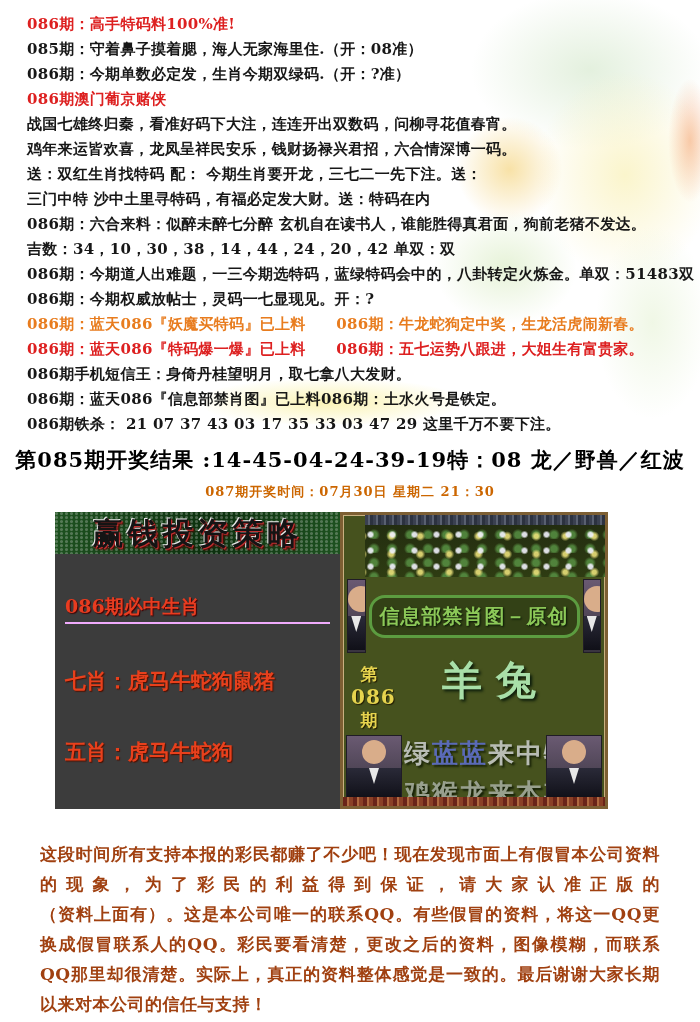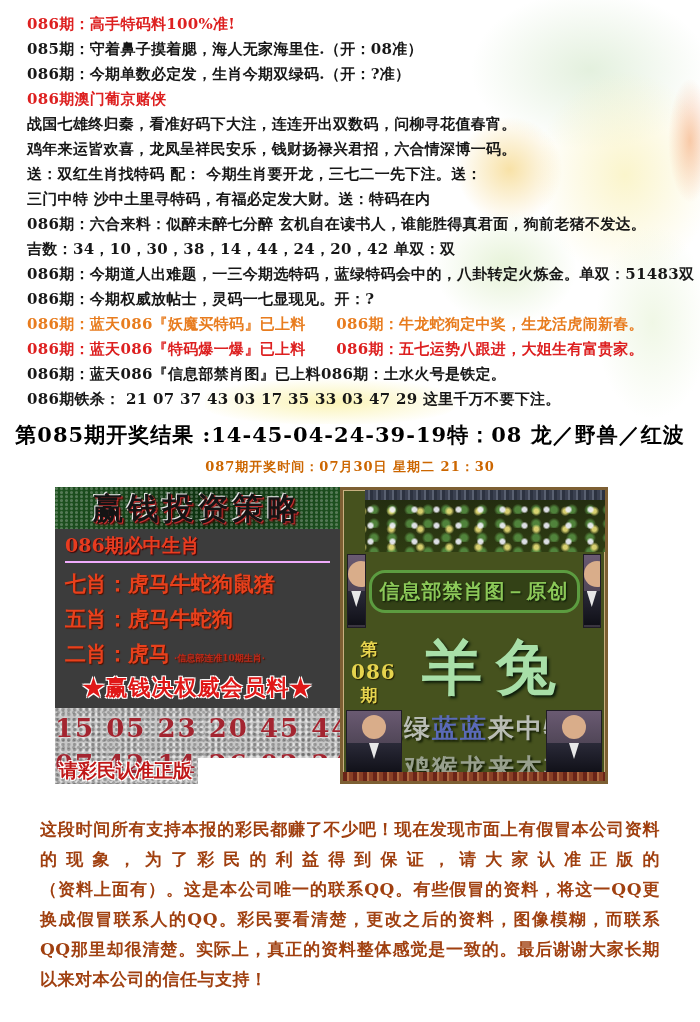--- a/index.html
+++ b/index.html
@@ -26,21 +26,21 @@
   .c-orange{color:#e87c1e;}
 
   
   .result-line{position:relative;z-index:1;margin-top:9px;text-align:center;font-size:21px;font-weight:bold;color:#000;letter-spacing:1px;}
   .time-line{position:relative;z-index:1;margin-top:9px;text-align:center;font-size:13px;font-weight:bold;color:#cc6600;letter-spacing:1px;}
 
   
   .panels{position:relative;z-index:1;display:flex;margin:11px 0 0 55px;width:567px;height:297px;}
 
   
-  .lp{width:285px;height:297px;background:#3c3c3c;display:flex;flex-direction:column;overflow:hidden;}
+  .lp{width:285px;height:297px;background:#3c3c3c;display:flex;flex-direction:column;overflow:hidden;gap:36px;}
   .lp-title{
     height:42px;line-height:42px;text-align:center;
     font-size:31px;font-weight:bold;color:#141414;letter-spacing:4px;
     text-shadow:1px 1px 0 #c03030,-1px -1px 0 #e8e8e8,2px 2px 2px #500;
     background:
       radial-gradient(circle at 30% 40%, rgba(230,230,230,.28) 1px, transparent 2px) 0 0/5px 4px,
       linear-gradient(100deg,#1e5220,#0c300e 55%,#1e5220);
   }
   .lp-sub{margin:4px 10px 0;padding-bottom:2px;font-size:19px;font-weight:bold;color:#e83c20;border-bottom:2px solid #f0abfc;text-shadow:1px 1px 1px #400;}
   .lp-line{margin:7px 10px 0;font-size:21px;font-weight:bold;color:#e8401c;text-shadow:1px 1px 1px #501000;white-space:nowrap;}
@@ -76,21 +76,21 @@
   .portrait .p-face{width:26px;height:26px;border-radius:50%;background:#d9ad8a;margin:6px auto 0;}
   .portrait .p-suit{width:100%;height:34px;margin-top:4px;background:linear-gradient(#2a2a38,#101018);position:relative;}
   .portrait .p-suit .p-shirt{position:absolute;left:50%;top:0;width:10px;height:16px;margin-left:-5px;background:#e8e8e8;clip-path:polygon(0 0,100% 0,50% 100%);}
   .portrait-sm{width:54px;height:62px;}
   .portrait-sm .p-face{width:24px;height:24px;margin-top:4px;}
   .portrait-sm .p-suit{height:30px;}
   .rp-issue{position:absolute;left:8px;top:148px;width:36px;text-align:center;color:#e6d44e;font-weight:bold;text-shadow:1px 1px 1px #201a00;}
   .rp-issue .iss-ch{display:block;font-size:17px;line-height:22px;}
   .rp-issue .iss-no{display:block;font-size:20px;line-height:24px;letter-spacing:1px;}
   .rp-zodiac{position:absolute;left:50px;right:6px;top:138px;text-align:center;
-    font-size:60px;font-weight:bold;color:#a8dfa8;letter-spacing:14px;text-shadow:2px 2px 3px #0a1a0a;}
+    font-size:40px;font-weight:bold;color:#a8dfa8;letter-spacing:14px;text-shadow:2px 2px 3px #0a1a0a;}
   .rp-line1{position:absolute;left:0;right:0;top:221px;text-align:center;font-size:26px;font-weight:bold;
     color:#b8bcb4;letter-spacing:2px;text-shadow:2px 2px 2px #1a2408;white-space:nowrap;}
   .rp-line1 .blue{color:#5a6ab8;}
   .rp-line2{position:absolute;left:0;right:0;top:261px;text-align:center;font-size:26px;font-weight:bold;
     color:#98a08e;letter-spacing:2px;text-shadow:2px 2px 2px #141e06;white-space:nowrap;}
   .rp-portrait-bl{position:absolute;left:4px;bottom:8px;}
   .rp-portrait-br{position:absolute;right:4px;bottom:8px;}
   .rp-bottomstrip{position:absolute;left:0;right:0;bottom:0;height:9px;z-index:5;
     background:repeating-linear-gradient(90deg,#6a2418 0 4px,#b06a40 4px 6px,#8a4026 6px 10px);}
 
@@ -117,20 +117,21 @@
   <div class="tip c-black">战国七雄终归秦，看准好码下大注，连连开出双数码，问柳寻花值春宵。</div>
   <div class="tip c-black">鸡年来运皆欢喜，龙凤呈祥民安乐，钱财扬禄兴君招，六合情深博一码。</div>
   <div class="tip c-black">送：双红生肖找特码 配：  今期生肖要开龙，三七二一先下注。送：</div>
   <div class="tip c-black">三门中特 沙中土里寻特码，有福必定发大财。送：特码在内</div>
   <div class="tip c-black">086期：六合来料：似醉未醉七分醉 玄机自在读书人，谁能胜得真君面，狗前老猪不发达。</div>
   <div class="tip c-black">吉数：34，10，30，38，14，44，24，20，42 单双：双</div>
   <div class="tip c-black">086期：今期道人出难题，一三今期选特码，蓝绿特码会中的，八卦转定火炼金。单双：51483双</div>
   <div class="tip c-black">086期：今期权威放帖士，灵码一七显现见。开：?</div>
   <div class="tip c-orange">086期：蓝天086『妖魔买特码』已上料　　086期：牛龙蛇狗定中奖，生龙活虎闹新春。</div>
   <div class="tip c-red">086期：蓝天086『特码爆一爆』已上料　　086期：五七运势八跟进，大姐生有富贵家。</div>
+  <div class="tip c-black">086期手机短信王：身倚丹桂望明月，取七拿八大发财。</div>
   <div class="tip c-black">086期：蓝天086『信息部禁肖图』已上料086期：土水火号是铁定。</div>
   <div class="tip c-black">086期铁杀： 21 07 37 43 03 17 35 33 03 47 29 这里千万不要下注。</div>
 </div>
 
 <div class="result-line">第085期开奖结果 :14-45-04-24-39-19特：08 龙／野兽／红波</div>
 <div class="time-line">087期开奖时间：07月30日 星期二 21：30</div>
 
 <div class="panels">
 
   <div class="lp">

